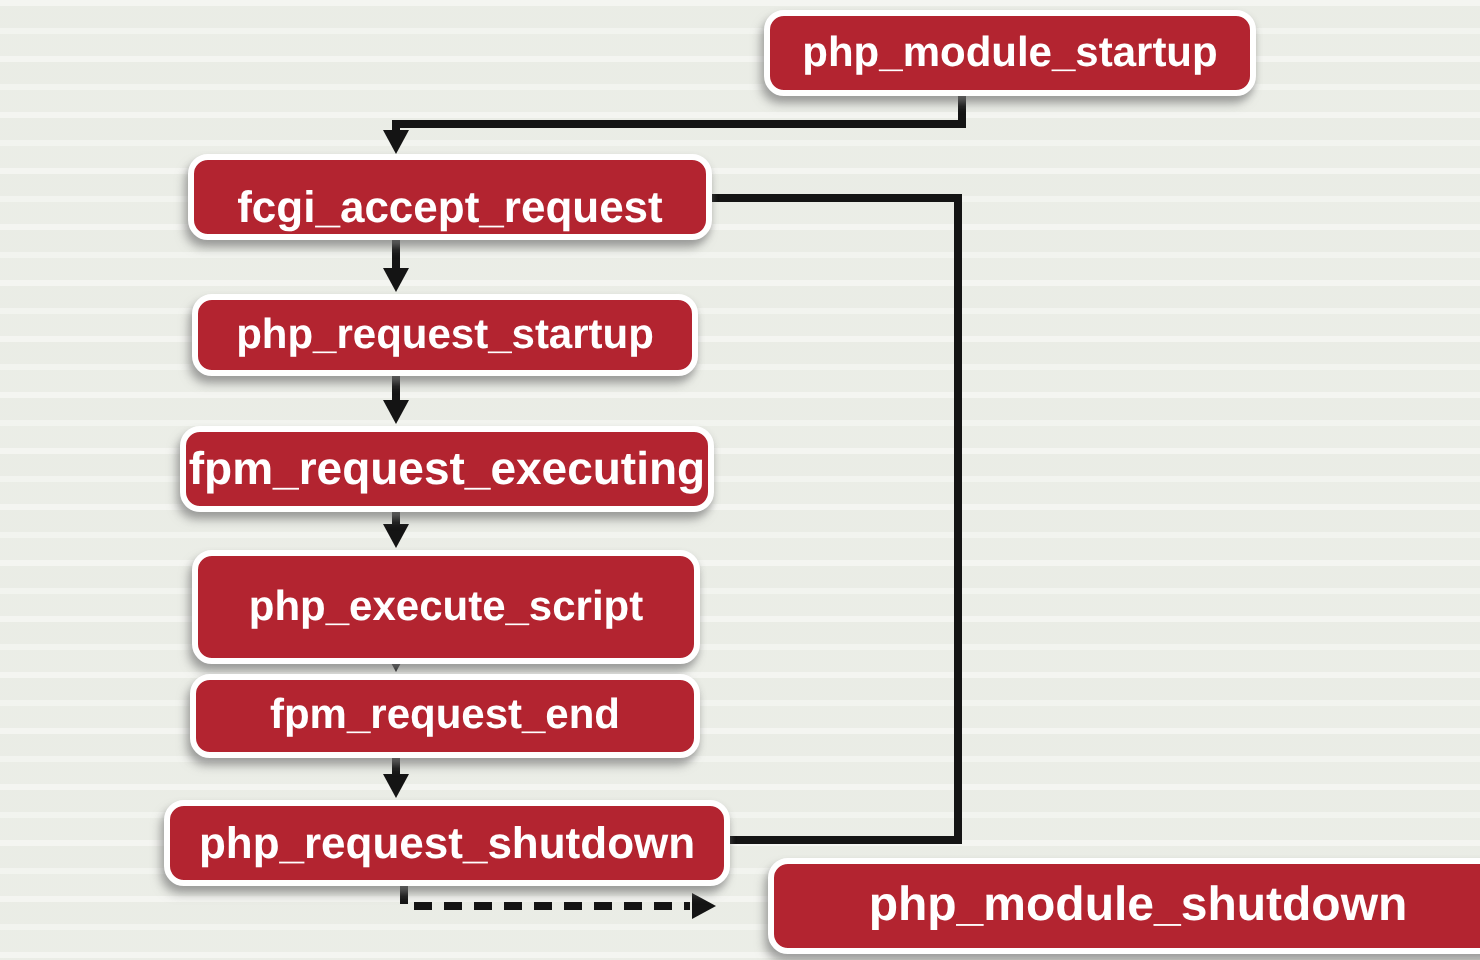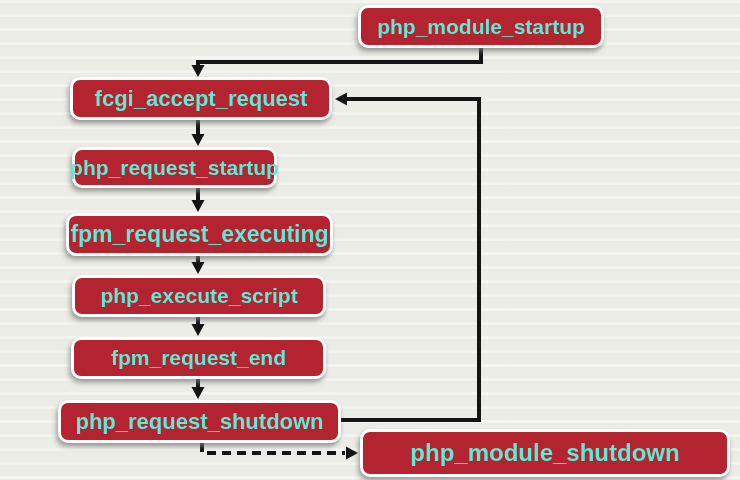--- a/index.html
+++ b/index.html
@@ -35,33 +35,34 @@
   }
   .edge { stroke-linejoin: miter; }
   .edge.dashed { stroke-dasharray: 9 6; }
   .node {
     position: absolute;
     box-sizing: border-box;
     display: flex;
     align-items: center;
     justify-content: center;
     background: #b32430;
-    color: #5eead4;
+    color: #ffffff;
     border: 3px solid #ffffff;
     border-radius: 10px;
     box-shadow: -2px 4px 5px rgba(120,120,120,0.55), 0 2px 3px rgba(130,130,130,0.35);
     font-weight: bold;
     white-space: nowrap;
     letter-spacing: 0px;
+    margin-left: 24px;
   }
   #n-module-startup   { left: 358px; top:   5px; width: 246px; height: 43px; font-size: 21px; }
-  #n-fcgi-accept      { left:  70px; top:  77px; width: 262px; height: 43px; font-size: 22px; }
-  #n-request-startup  { left:  72px; top: 147px; width: 205px; height: 41px; font-size: 21px; text-align: center; }
+  #n-fcgi-accept      { left:  70px; top:  77px; width: 262px; height: 43px; font-size: 22px; align-items: flex-end; }
+  #n-request-startup  { left:  72px; top: 147px; width: 253px; height: 41px; font-size: 21px; text-align: center; }
   #n-fpm-executing    { left:  66px; top: 213px; width: 267px; height: 43px; font-size: 23px; }
-  #n-execute-script   { left:  72px; top: 275px; width: 254px; height: 42px; font-size: 21px; justify-content: center; }
+  #n-execute-script   { left:  72px; top: 275px; width: 254px; height: 57px; font-size: 21px; justify-content: center; }
   #n-fpm-end          { left:  71px; top: 337px; width: 255px; height: 42px; font-size: 21px; }
   #n-request-shutdown { left:  58px; top: 400px; width: 283px; height: 43px; font-size: 22px; }
   #n-module-shutdown  { left: 360px; top: 429px; width: 370px; height: 48px; font-size: 24px; }
 </style>
 </head>
 <body>
 
 <div id="stage">
 
   <svg id="connectors" viewBox="0 0 740 480" xmlns="http://www.w3.org/2000/svg">

